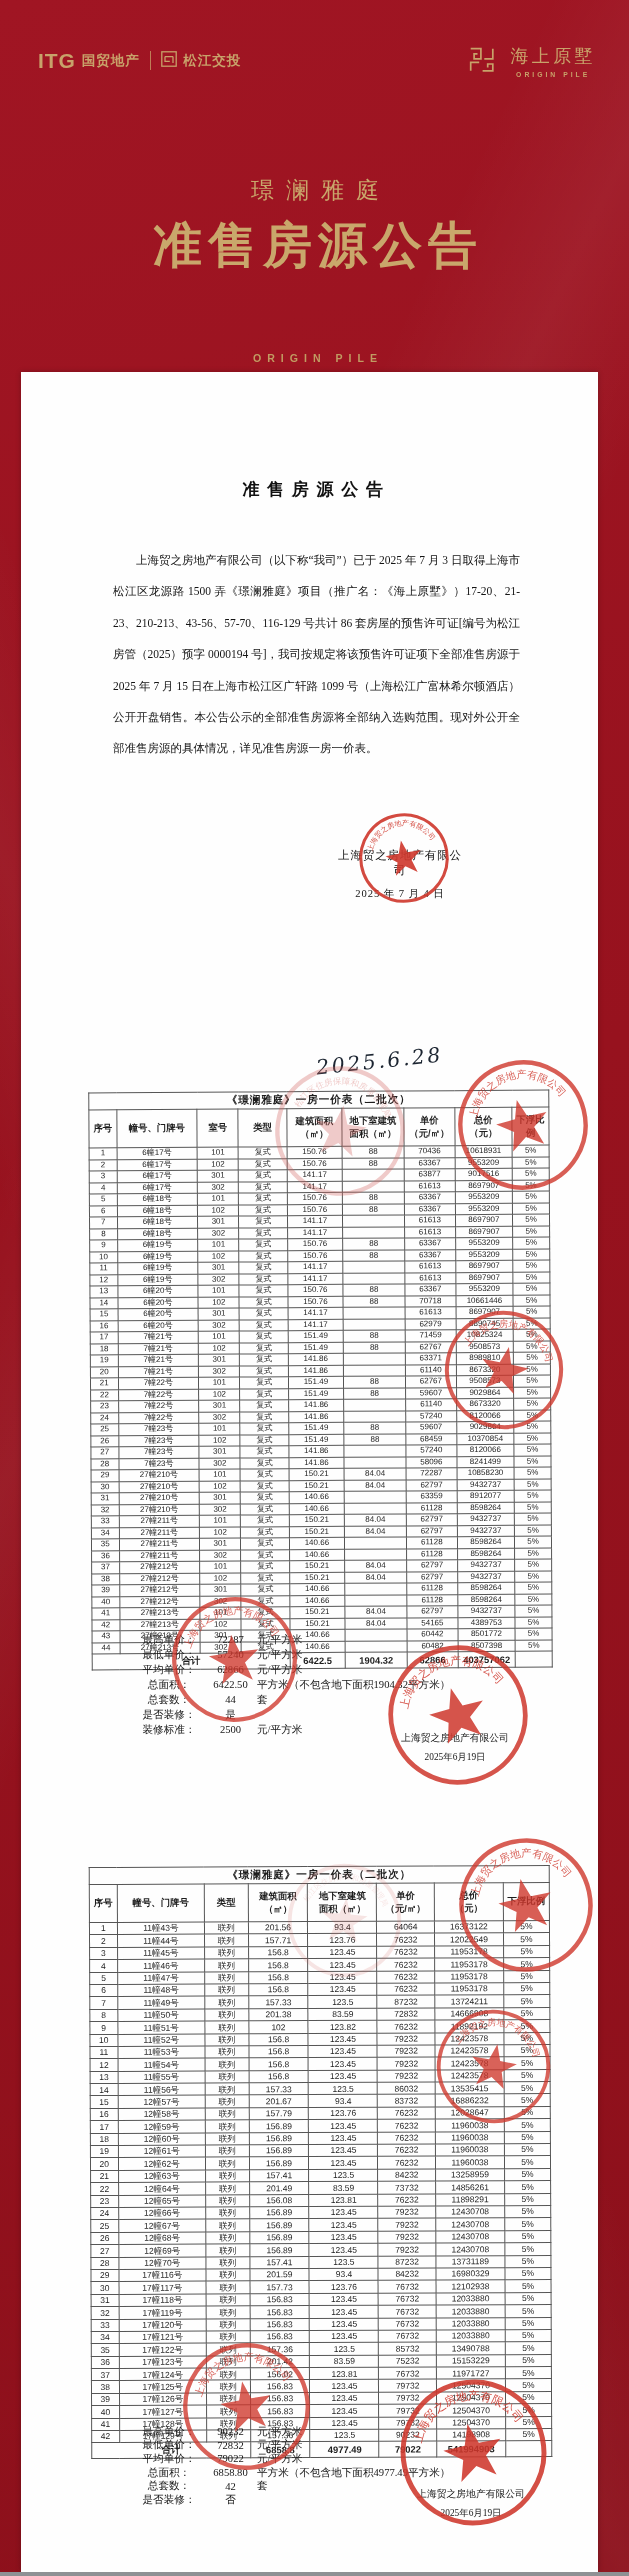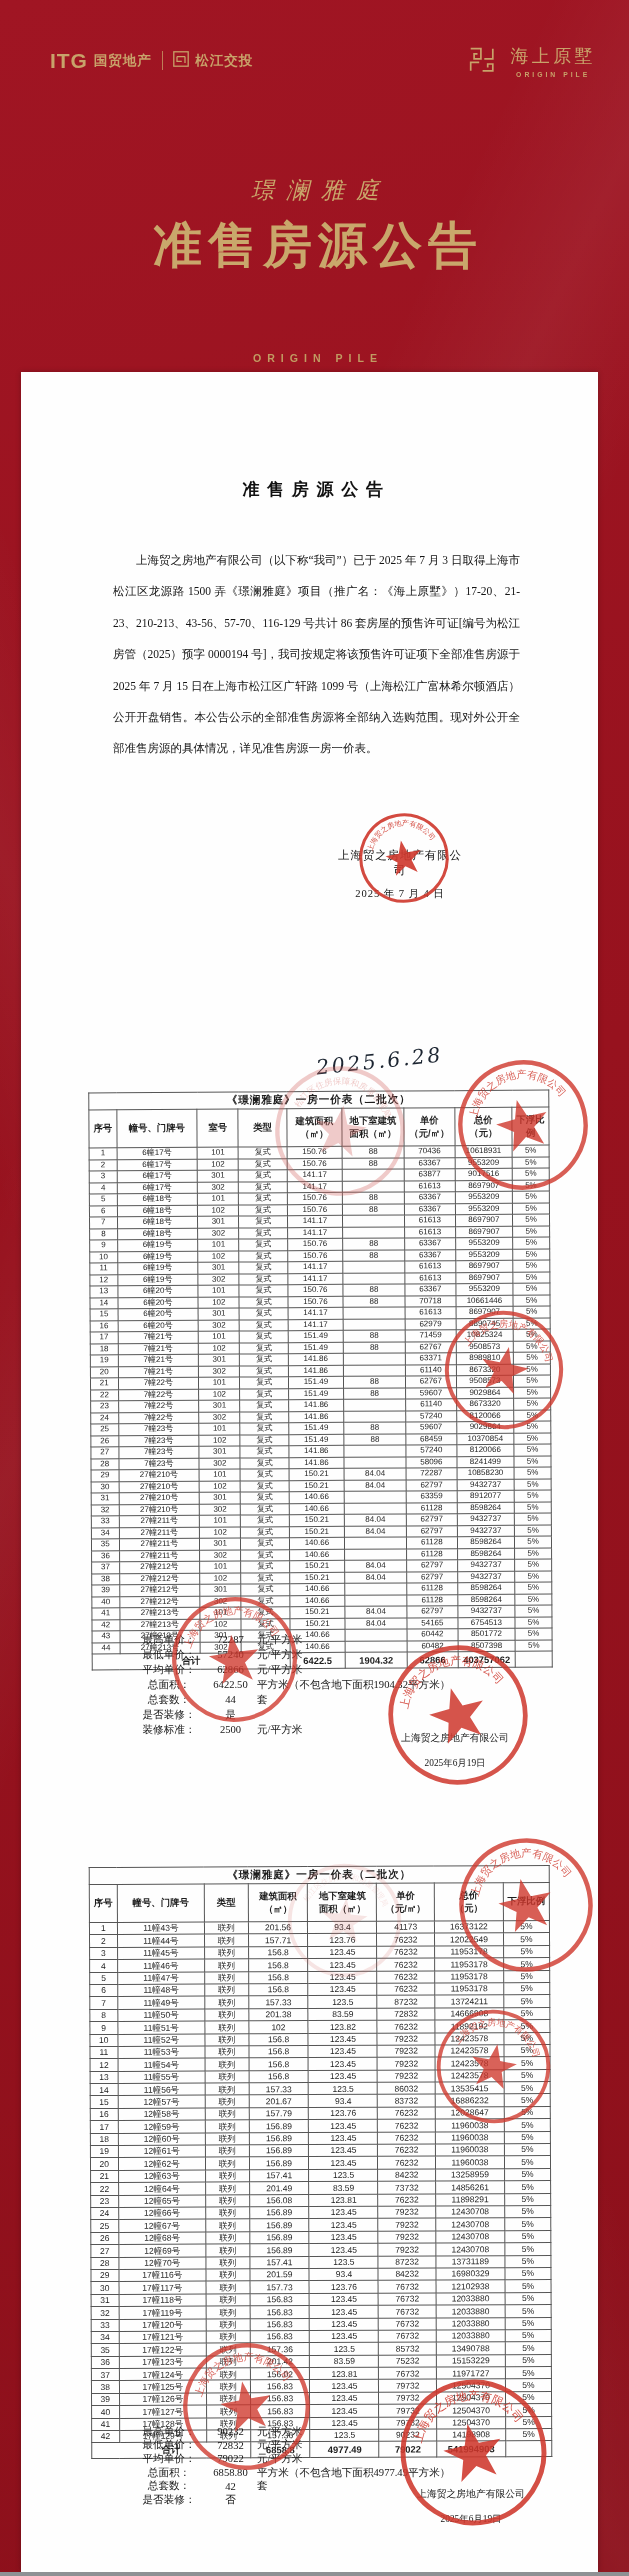--- a/index.html
+++ b/index.html
@@ -5,31 +5,31 @@
   html,body{margin:0;padding:0;background:#6e0d15;}
   .canvas{
     position:relative;width:630px;height:2576px;margin:0 auto;overflow:hidden;
     font-family:"Liberation Sans",sans-serif;color:#222;
     background:
       linear-gradient(115deg, rgba(255,255,255,0) 30%, rgba(255,255,255,.05) 38%, rgba(255,255,255,0) 46%),
       linear-gradient(250deg, rgba(255,255,255,0) 52%, rgba(255,255,255,.045) 60%, rgba(255,255,255,0) 68%),
       linear-gradient(160deg, #a01523 0%, #97121e 45%, #8c101b 100%);
   }
   
-  .brandbar{position:absolute;top:44px;left:16px;right:0;display:flex;justify-content:space-between;align-items:center;padding:0 34px;}
+  .brandbar{position:absolute;top:44px;left:4px;right:0;display:flex;justify-content:space-between;align-items:center;padding:0 34px;}
   .brand-left{display:flex;align-items:center;gap:6px;color:#c8a26a;}
   .itg{font-size:21px;font-weight:700;letter-spacing:0.9px;}
   .itg-cn,.sj-cn{font-size:13.6px;font-weight:600;letter-spacing:0.9px;}
   .brand-divider{width:0.9px;height:18.7px;background:rgba(200,162,106,.75);margin:0 4.3px;}
   .brand-right{display:flex;align-items:center;gap:16px;color:#c8a26a;}
   .op-cn{font-family:"Liberation Serif",serif;font-size:18px;letter-spacing:3.4px;}
   .op-en{font-size:6.8px;letter-spacing:3px;text-align:center;margin-top:2.6px;font-weight:700;}
   
   .hero-estate,.hero-t1,.hero-t2,.hero-en{position:absolute;left:0;width:100%;text-align:center;color:#c9a76b;font-family:"Liberation Serif",serif;}
-  .hero-estate{top:175px;font-size:23px;letter-spacing:12px;padding-left:12px;box-sizing:border-box;font-style:italic;}
+  .hero-estate{top:175px;font-size:23px;letter-spacing:12px;padding-left:12px;box-sizing:border-box;}
   .hero-t1{top:213px;font-size:49px;font-weight:600;letter-spacing:6px;padding-left:6px;box-sizing:border-box;}
   .hero-t2{top:279px;font-size:49px;font-weight:600;letter-spacing:11px;padding-left:11px;box-sizing:border-box;}
   .hero-en{top:352px;font-size:10.6px;font-weight:700;letter-spacing:6px;padding-left:6px;box-sizing:border-box;color:#c19b62;font-family:"Liberation Sans",sans-serif;}
   
   .page{position:absolute;left:21px;top:372px;width:577px;height:2200px;background:#fefefe;box-shadow:0 0 5.1px rgba(0,0,0,.25);}
   .doc-title{position:absolute;left:113px;top:478px;width:407px;text-align:center;font-family:"Liberation Serif",serif;font-size:17px;font-weight:600;letter-spacing:7.7px;color:#111;}
   .doc-body{position:absolute;left:113px;top:545px;width:407px;font-family:"Liberation Serif",serif;font-size:11.5px;line-height:2.73;text-align:justify;text-indent:2em;color:#141414;}
   .doc-sign{position:absolute;left:332px;top:848px;width:136px;text-align:center;font-family:"Liberation Serif",serif;color:#141414;}
   .doc-sign .company{font-size:11.5px;letter-spacing:0.9px;}
   .doc-sign .date{font-size:10.6px;margin-top:9.4px;letter-spacing:0.9px;}
@@ -51,21 +51,21 @@
   #summary2{left:134px;top:2425px;}
   .sum-line{display:flex;height:15px;align-items:center;font-size:10.6px;}
   #summary2 .sum-line{height:13.6px;}
   .sum-label{width:70px;text-align:center;white-space:nowrap;}
   .sum-value{width:53px;text-align:center;white-space:nowrap;}
   .sum-unit{text-align:left;white-space:nowrap;}
   .table-sign{position:absolute;text-align:center;font-family:"Liberation Serif",serif;color:#161616;}
   #sign1{left:391px;top:1732px;width:128px;}
   #sign2{left:407px;top:2488px;width:128px;}
   .table-sign .company{font-size:9.8px;}
-  .table-sign .date{font-size:9.4px;margin-top:12px;}
+  .table-sign .date{font-size:9.4px;margin-top:6px;}
   
   .stamp{position:absolute;pointer-events:none;}
   .stamp svg{display:block;width:100%;height:100%;}
   
   .bottom-bar{position:absolute;left:0;top:2572px;width:630px;height:4.3px;background:#8e9194;}
 </style>
 </head>
 <body>
 
 <div class="canvas">
@@ -601,21 +601,21 @@
           <td>5%</td>
         </tr>
         <tr class="t-row">
           <td>42</td>
           <td>27幢213号</td>
           <td>102</td>
           <td>复式</td>
           <td>150.21</td>
           <td>84.04</td>
           <td>54165</td>
-          <td>6754513</td>
+          <td>4389753</td>
           <td>5%</td>
         </tr>
         <tr class="t-row">
           <td>43</td>
           <td>27幢213号</td>
           <td>301</td>
           <td>复式</td>
           <td>140.66</td>
           <td></td>
           <td>60442</td>
@@ -714,21 +714,21 @@
           <th>总价
 （元）</th>
           <th>下浮比例</th>
         </tr>
         <tr class="t-row">
           <td>1</td>
           <td>11幢43号</td>
           <td>联列</td>
           <td>201.56</td>
           <td>93.4</td>
-          <td>41173</td>
+          <td>64064</td>
           <td>16373122</td>
           <td>5%</td>
         </tr>
         <tr class="t-row">
           <td>2</td>
           <td>11幢44号</td>
           <td>联列</td>
           <td>157.71</td>
           <td>123.76</td>
           <td>76232</td>

